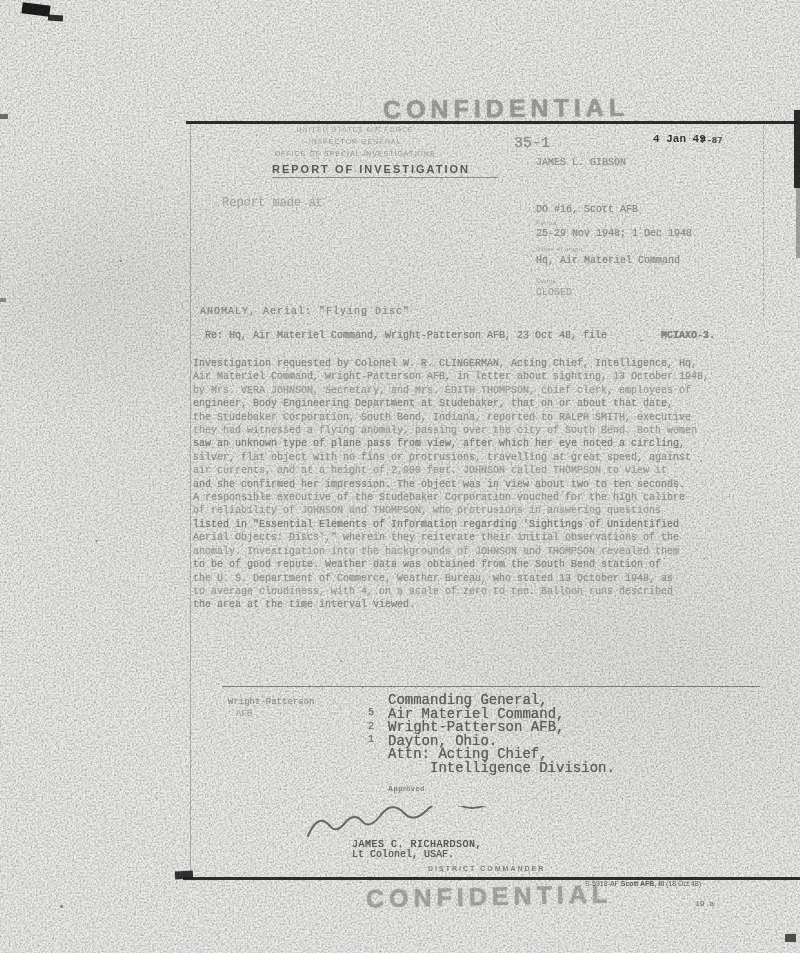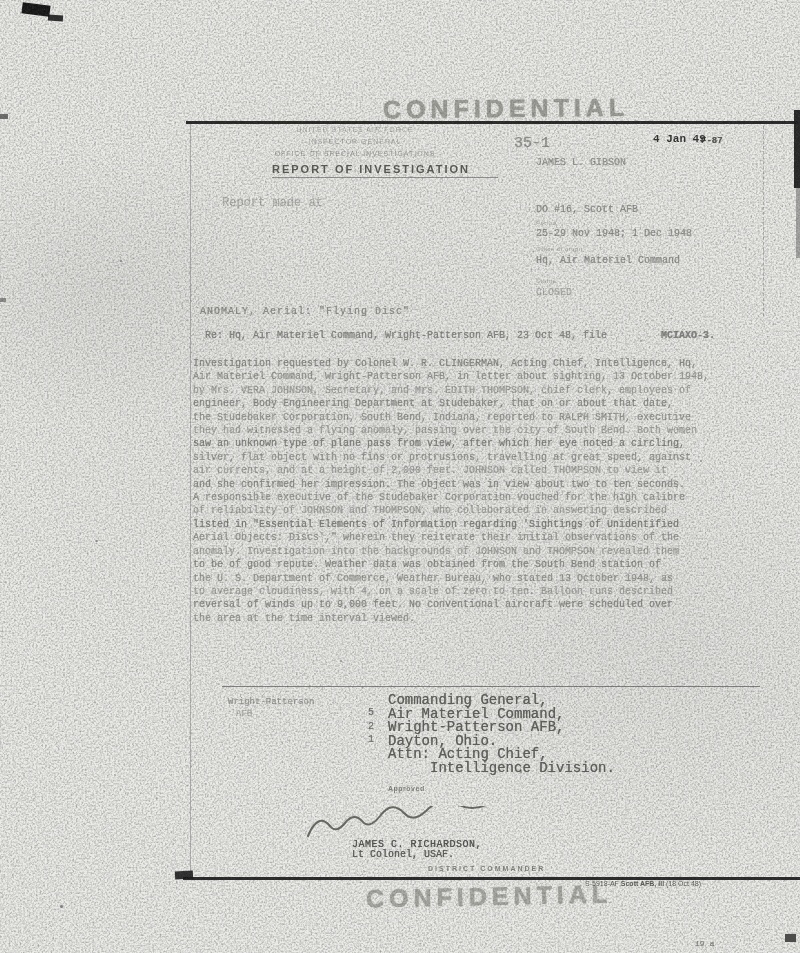--- a/index.html
+++ b/index.html
@@ -81,21 +81,21 @@
 
   
   .sig-svg{left:298px;top:806px;opacity:.85;}
   .sig-name{left:352px;top:839px;font-size:10px;opacity:.8;letter-spacing:.5px;}
   .sig-rank{left:352px;top:849px;font-size:10px;opacity:.75;}
   .sig-title{left:428px;top:865px;font-size:7px;letter-spacing:2px;color:#3f3f39;opacity:.6;font-weight:bold;}
 
   
   .form-ref{left:585px;top:880px;font-size:7px;opacity:.75;color:#2c2c28;}
   .form-ref b{font-weight:bold;}
-  .page-marker{left:695px;top:899px;font-size:8px;opacity:.5;margin-top:40px;}
+  .page-marker{left:695px;top:899px;font-size:8px;opacity:.5;}
 
   
   .art{background:#0a0a0a;}
   .a-tl1{left:22px;top:4px;width:28px;height:11px;transform:rotate(7deg);opacity:.95;}
   .a-tl2{left:48px;top:15px;width:15px;height:6px;transform:rotate(4deg);opacity:.85;}
   .a-redge1{left:794px;top:110px;width:6px;height:78px;opacity:.88;}
   .a-redge2{left:796px;top:188px;width:4px;height:70px;opacity:.3;}
   .a-ledge1{left:0;top:114px;width:8px;height:5px;opacity:.55;}
   .a-ledge2{left:0;top:298px;width:6px;height:4px;opacity:.4;}
   .a-bl{left:175px;top:871px;width:18px;height:8px;opacity:.85;transform:rotate(-3deg);}
@@ -162,28 +162,27 @@
     <div class="line">Air Materiel Command, Wright-Patterson AFB, in letter about sighting, 13 October 1948,</div>
     <div class="line">by Mrs. VERA JOHNSON, Secretary, and Mrs. EDITH THOMPSON, chief clerk, employees of</div>
     <div class="line">engineer, Body Engineering Department at Studebaker, that on or about that date,</div>
     <div class="line">the Studebaker Corporation, South Bend, Indiana, reported to RALPH SMITH, executive</div>
     <div class="line">they had witnessed a flying anomaly, passing over the city of South Bend. Both women</div>
     <div class="line">saw an unknown type of plane pass from view, after which her eye noted a circling,</div>
     <div class="line">silver, flat object with no fins or protrusions, travelling at great speed, against</div>
     <div class="line">air currents, and at a height of 2,000 feet. JOHNSON called THOMPSON to view it</div>
     <div class="line">and she confirmed her impression. The object was in view about two to ten seconds.</div>
     <div class="line">A responsible executive of the Studebaker Corporation vouched for the high calibre</div>
-    <div class="line">of reliability of JOHNSON and THOMPSON, who collaborated in answering described</div>
+    <div class="line">of reliability of JOHNSON and THOMPSON, who protrusions in answering questions</div>
     <div class="line">listed in "Essential Elements of Information regarding 'Sightings of Unidentified</div>
     <div class="line">Aerial Objects: Discs'," wherein they reiterate their initial observations of the</div>
     <div class="line">anomaly. Investigation into the backgrounds of JOHNSON and THOMPSON revealed them</div>
     <div class="line">to be of good repute. Weather data was obtained from the South Bend station of</div>
     <div class="line">the U. S. Department of Commerce, Weather Bureau, who stated 13 October 1948, as</div>
     <div class="line">to average cloudiness, with 4, on a scale of zero to ten. Balloon runs described</div>
-    <div class="line">reversal of winds up to 9,000 feet. No conventional aircraft were scheduled over</div>
     <div class="line">the area at the time interval viewed.</div>
   </div>
 
   <div class="abs mono typed dist-office1">Wright-Patterson</div>
   <div class="abs mono typed dist-office2">AFB</div>
   <div class="abs mono typed copies">
     <div>5</div>
     <div>2</div>
     <div>1</div>
   </div>

